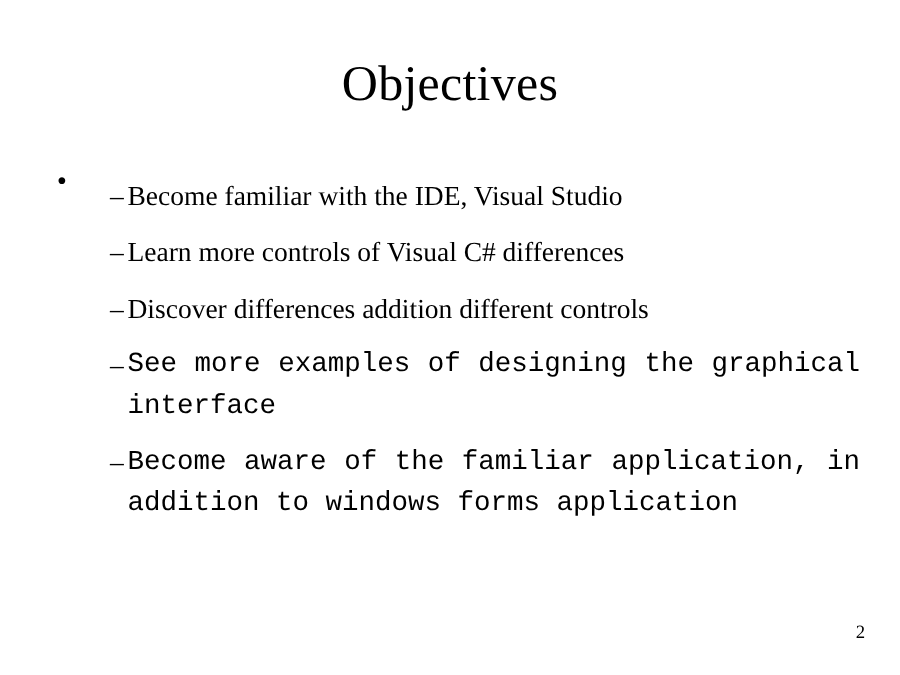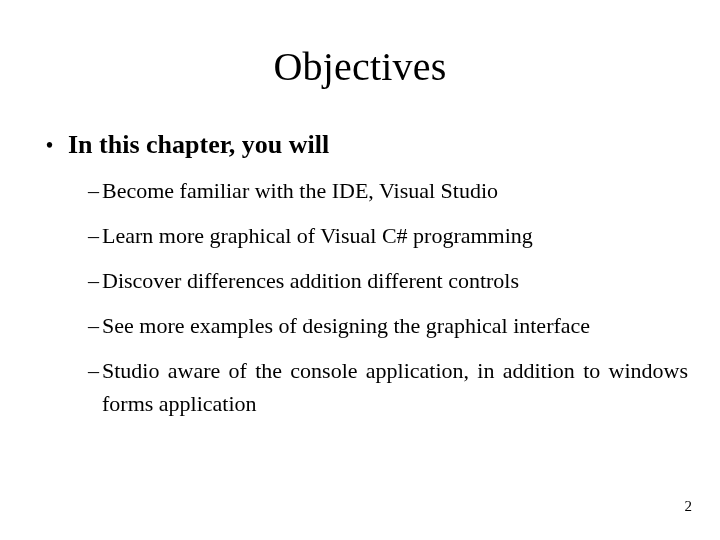--- a/index.html
+++ b/index.html
@@ -72,20 +72,21 @@
     font-size: 22px;
     line-height: 33px;
   }
   .lvl2 .txt {
     display: block;
     margin-top: 12px;
   }
   .lvl2.justified .txt {
     text-align: justify;
     text-align-last: left;
+    font-family: Liberation Mono, monospace;
     -moz-text-align-last: left;
   }
   .page-number {
     position: absolute;
     right: 28px;
     bottom: 26px;
     font-size: 15px;
     line-height: 16px;
     color: #000000;
   }
@@ -94,48 +95,47 @@
 <body>
 
 <div class="slide">
 
   <div class="slide-title">Objectives</div>
 
   <div class="body-block">
 
     <div class="lvl1">
       <span class="marker">•</span>
-      <span class="txt">In this chapter, you will</span>
     </div>
 
     <div class="lvl2-list">
 
       <div class="lvl2">
         <span class="marker">–</span>
         <span class="txt">Become familiar with the IDE, Visual Studio</span>
       </div>
 
       <div class="lvl2">
         <span class="marker">–</span>
-        <span class="txt">Learn more graphical of Visual C# programming</span>
+        <span class="txt">Learn more controls of Visual C# differences</span>
       </div>
 
       <div class="lvl2">
         <span class="marker">–</span>
         <span class="txt">Discover differences addition different controls</span>
       </div>
 
       <div class="lvl2 justified">
         <span class="marker">–</span>
         <span class="txt">See more examples of designing the graphical interface</span>
       </div>
 
       <div class="lvl2 justified">
         <span class="marker">–</span>
-        <span class="txt">Studio aware of the console application, in addition to windows forms application</span>
+        <span class="txt">Become aware of the familiar application, in addition to windows forms application</span>
       </div>
 
     </div>
   </div>
 
   <div class="page-number">2</div>
 
 </div>
 
 </body></html>

